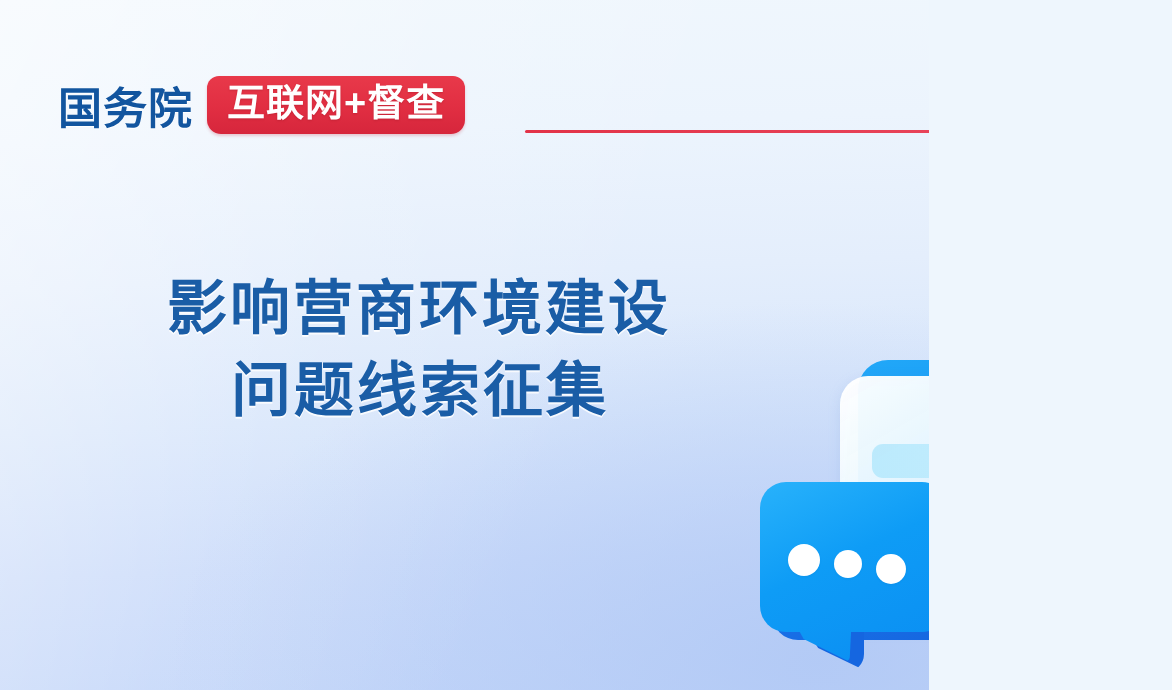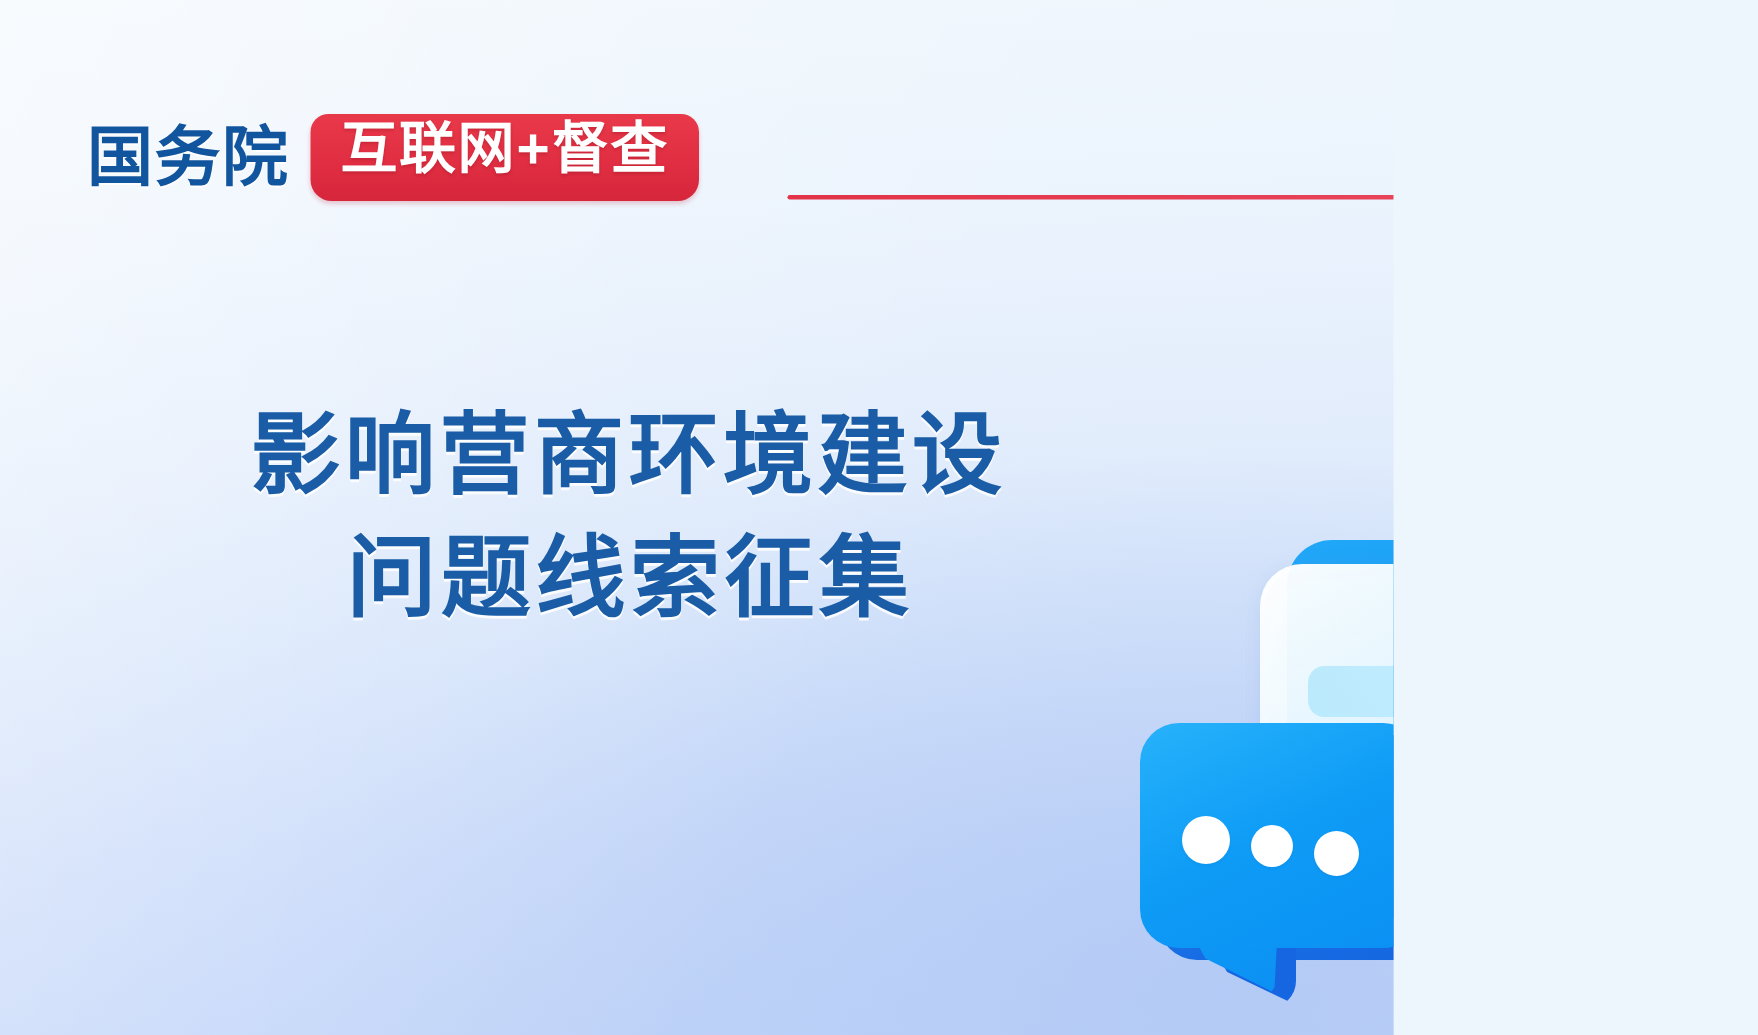--- a/index.html
+++ b/index.html
@@ -23,21 +23,20 @@
     overflow:hidden;
     background:
       radial-gradient(120% 90% at 88% 96%, rgba(176,200,245,0.85) 0%, rgba(176,200,245,0.0) 58%),
       linear-gradient(178deg,
         #f0f7fd 0%,
         #ecf4fd 20%,
         #e4eefc 40%,
         #d8e6fb 60%,
         #ccdcfa 80%,
         #c3d6f9 100%);
-    font-family: Liberation Mono, monospace;
   }
 
   
   #wash {
     position:absolute;
     left:0; top:0; right:0; bottom:0;
     background:linear-gradient(115deg, rgba(255,255,255,0.55) 0%, rgba(255,255,255,0.12) 38%, rgba(255,255,255,0) 62%);
     pointer-events:none;
   }
 

